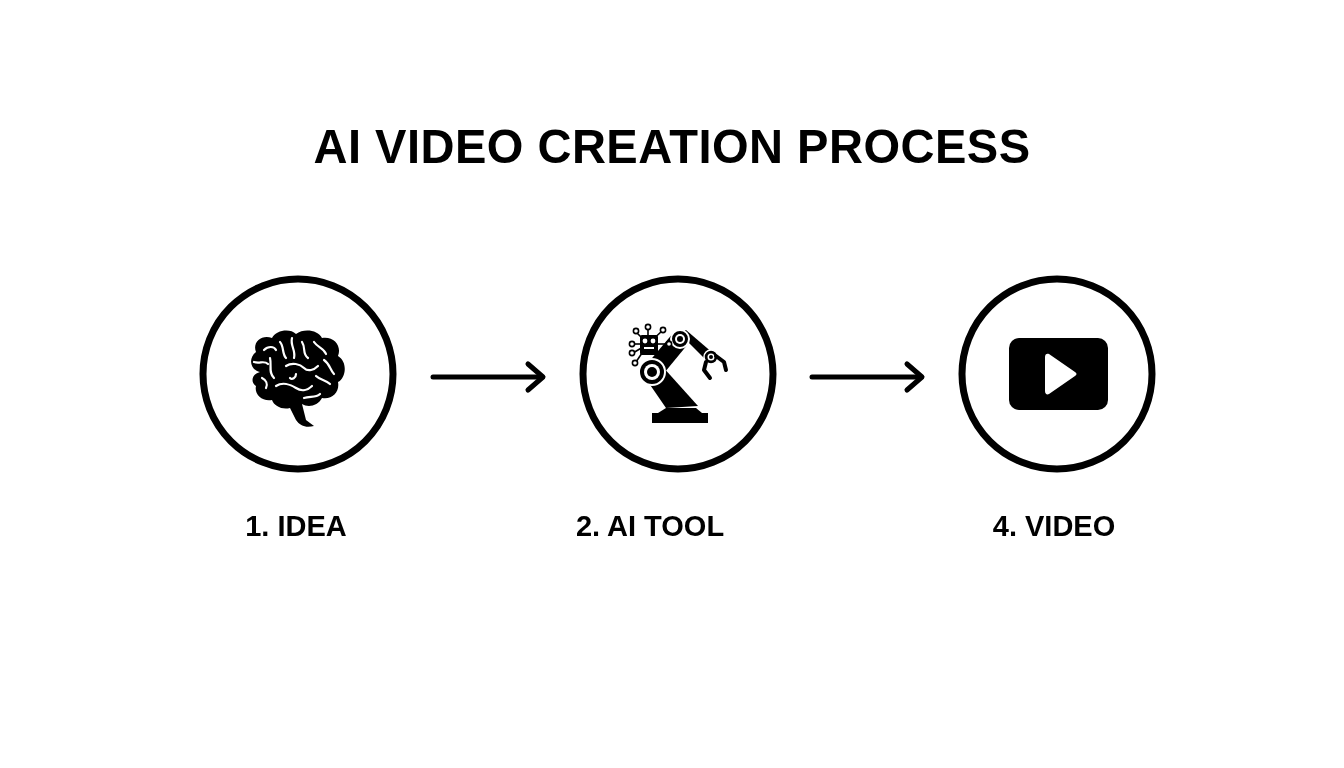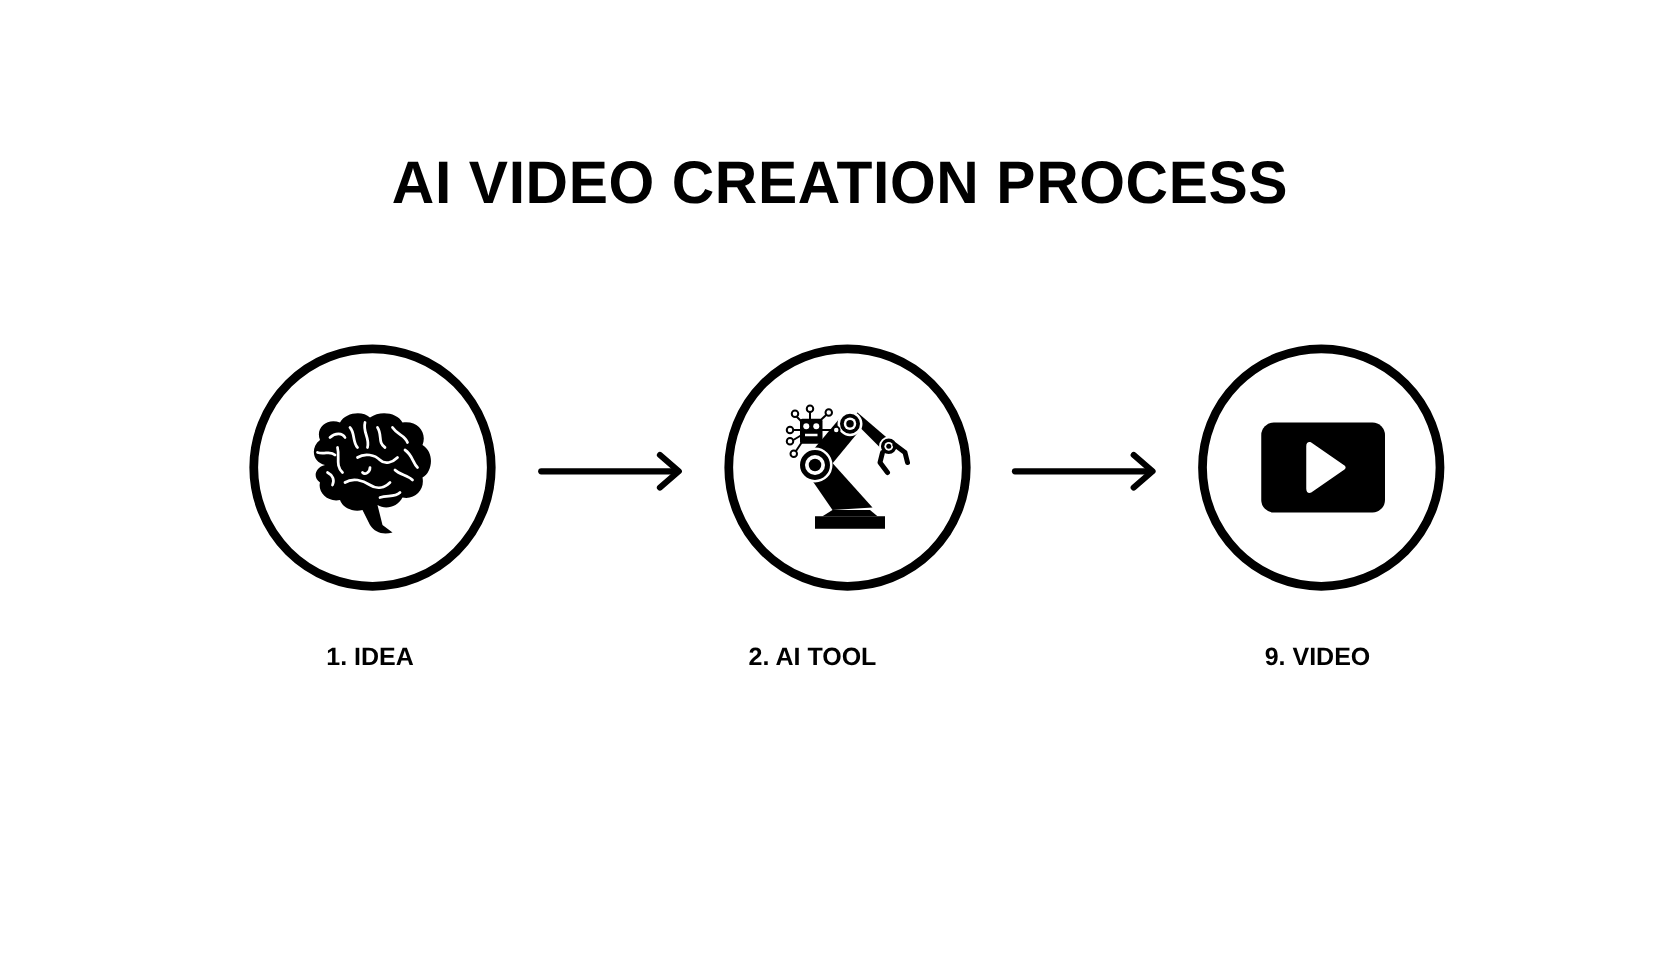--- a/index.html
+++ b/index.html
@@ -32,21 +32,21 @@
       width: 200px;
       height: 200px;
     }
     .stage svg {
       display: block;
     }
     .step-label {
       position: absolute;
       width: 260px;
       text-align: center;
-      font-size: 20px;
+      font-size: 29px;
       font-weight: bold;
       line-height: 36px;
     }
     .arrow {
       position: absolute;
       width: 120px;
       height: 40px;
     }
   </style>
 </head>
@@ -151,15 +151,15 @@
   <div class="stage" style="left:957px; top:274px;">
     <svg width="200" height="200" viewBox="0 0 200 200">
       <circle cx="100" cy="100" r="95" fill="none" stroke="#000" stroke-width="7"></circle>
       <rect x="52" y="64" width="99" height="72" rx="10" fill="#000"></rect>
       <path d="M88,83 L88,117 C88,120 90,121 92,120 L118,102 C120,101 120,99 118,98 L92,80 C90,79 88,80 88,83 Z" fill="#fff"></path>
     </svg>
   </div>
 
   <div class="step-label" style="left:166px; top:508px;">1. IDEA</div>
   <div class="step-label" style="left:520px; top:508px;">2. AI TOOL</div>
-  <div class="step-label" style="left:924px; top:508px;">9. VIDEO</div>
+  <div class="step-label" style="left:924px; top:508px;">4. VIDEO</div>
 
 </div>
 
 </body></html>

